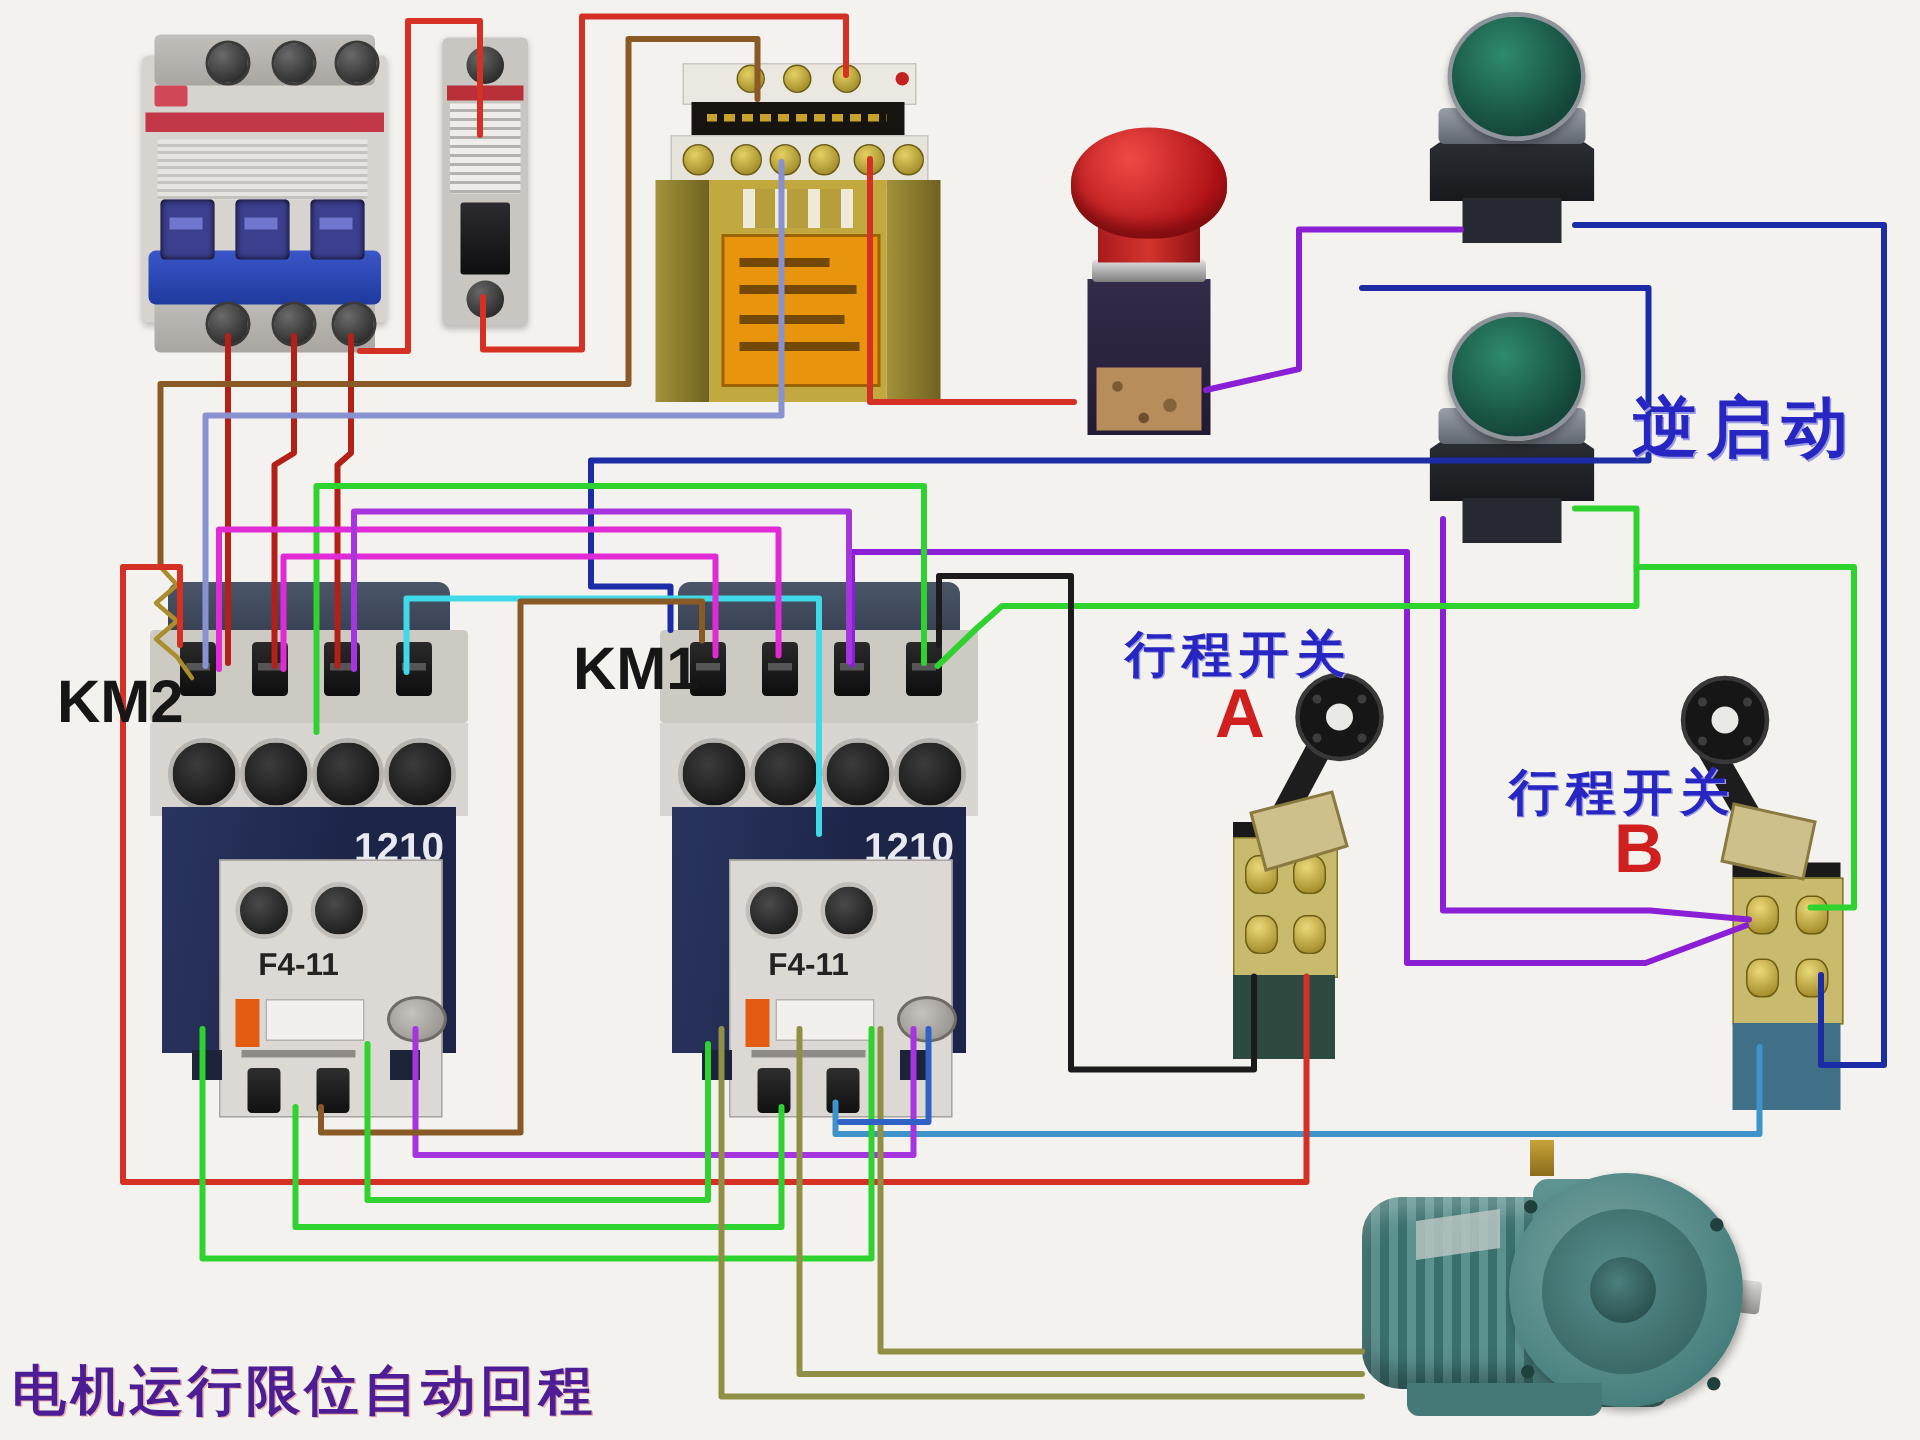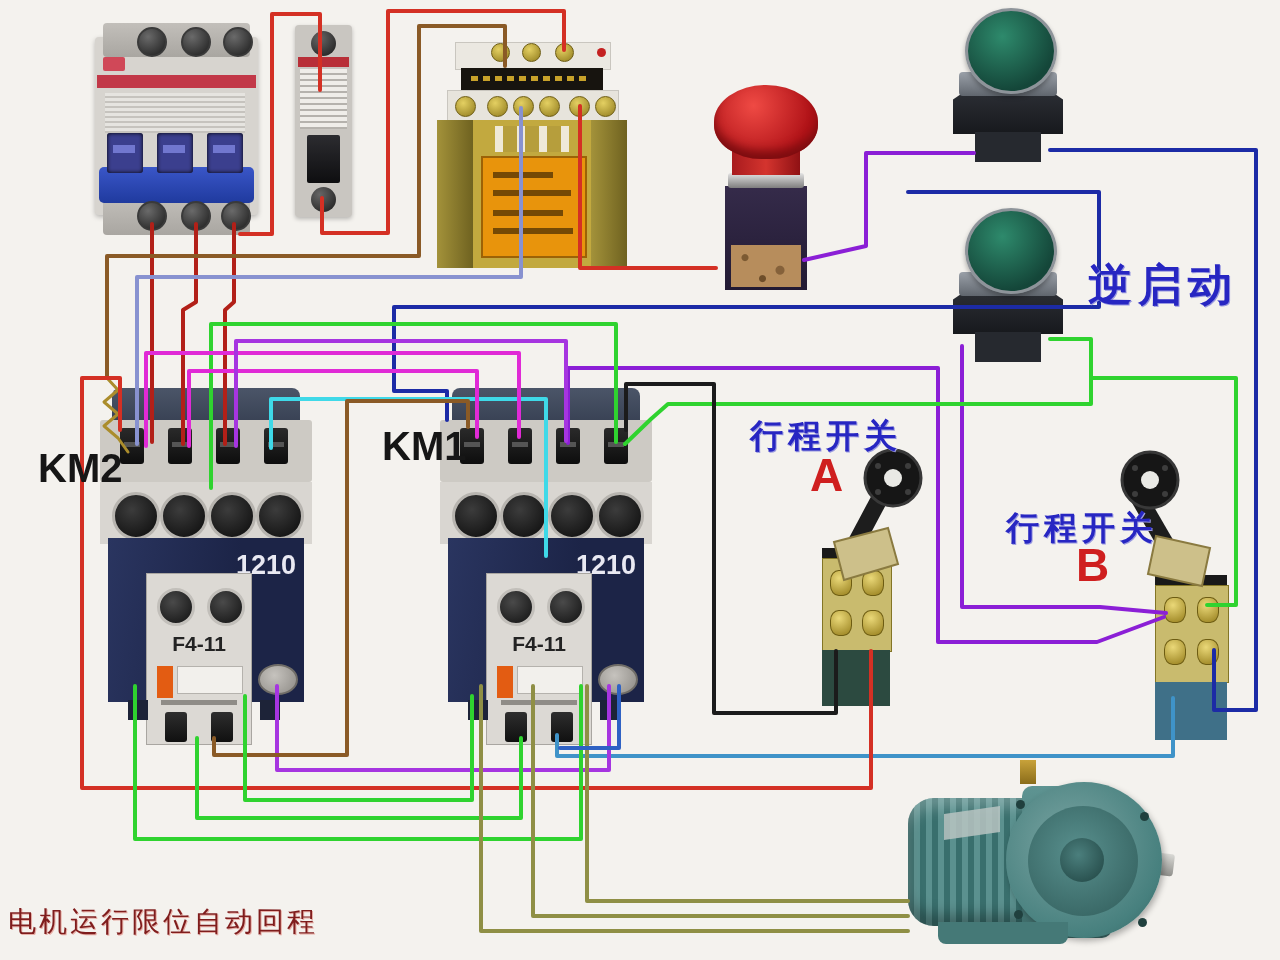--- a/index.html
+++ b/index.html
@@ -8,21 +8,21 @@
 
   .abs{position:absolute;}
 
   
   #wires{position:absolute;left:0;top:0;width:1280px;height:960px;z-index:40;pointer-events:none;}
 
   
   .cn-blue{color:#2726c2;font-weight:bold;text-shadow:1px 1px 0 #9a9ae0;}
   .letter-red{color:#cf1f1f;font-weight:bold;font-family:"Liberation Sans",sans-serif;}
   .km-label{color:#161616;font-weight:bold;font-size:40px;font-family:"Liberation Sans",sans-serif;z-index:45;}
-  #title{left:8px;top:903px;font-size:28px;font-weight:normal;color:#7f1d1d;letter-spacing:3px;z-index:46;text-shadow:1px 1px 0 #e8b0a8;}
+  #title{left:8px;top:903px;font-size:36px;font-weight:bold;color:#4c1d95;letter-spacing:3px;z-index:46;text-shadow:1px 1px 0 #e8b0a8;}
   #lbl-forward{left:1082px;top:50px;font-size:44px;letter-spacing:6px;z-index:46;}
   #lbl-reverse{left:1088px;top:256px;font-size:44px;letter-spacing:6px;z-index:46;}
   #lbl-lima-cn{left:750px;top:414px;font-size:33px;letter-spacing:5px;z-index:46;}
   #lbl-lima-id{left:810px;top:448px;font-size:46px;z-index:46;}
   #lbl-limb-cn{left:1006px;top:506px;font-size:33px;letter-spacing:5px;z-index:46;}
   #lbl-limb-id{left:1076px;top:538px;font-size:46px;z-index:46;}
   #lbl-km2{left:6px;top:446px;margin-left:32px;}
   #lbl-km1{left:382px;top:424px;}
 
   
@@ -79,21 +79,21 @@
   .ct{width:212px;height:374px;z-index:10;}
   #km2{left:100px;top:388px;} #km1{left:440px;top:388px;}
   .ct-cap{position:absolute;left:12px;top:0;width:188px;height:44px;background:linear-gradient(#4b5568,#333c4e);border-radius:8px 8px 2px 2px;}
   .ct-deck{position:absolute;left:0;top:32px;width:212px;height:62px;background:#cdcac4;border-radius:3px;}
   .ct-ts{position:absolute;top:40px;width:24px;height:36px;background:linear-gradient(#2a2a2a,#0d0d0d);border-radius:3px;}
   .ct-ts::after{content:"";position:absolute;left:4px;top:14px;width:16px;height:5px;background:#555;}
   .ct-band{position:absolute;left:0;top:94px;width:212px;height:62px;background:#d9d6d1;}
   .ct-hole{position:absolute;top:104px;width:42px;height:42px;border-radius:50%;background:radial-gradient(circle at 40% 35%,#3c3c3c,#0a0a0a);border:3px solid #b7b4af;}
   .ct-body{position:absolute;left:8px;top:150px;width:196px;height:164px;background:linear-gradient(100deg,#2a3560,#1c2447 60%);}
   .ct-model{position:absolute;left:118px;top:12px;width:80px;text-align:center;color:#e9e9f2;font-size:27px;font-weight:bold;font-family:"Liberation Sans",sans-serif;}
-  .ct-aux{position:absolute;left:46px;top:185px;width:104px;height:170px;background:#dcd9d4;border:1px solid #a9a6a1;}
+  .ct-aux{position:absolute;left:46px;top:185px;width:104px;height:170px;background:#dcd9d4;border:1px solid #a9a6a1;padding-left:43px;}
   .ct-aux-hole{position:absolute;top:14px;width:32px;height:32px;border-radius:50%;background:radial-gradient(circle at 40% 35%,#4a4a4a,#101010);border:3px solid #c2bfba;}
   .ct-aux-model{position:absolute;left:0;top:58px;width:104px;text-align:center;font-size:21px;font-weight:bold;color:#232323;font-family:"Liberation Sans",sans-serif;}
   .ct-orange{position:absolute;left:10px;top:92px;width:16px;height:32px;background:#e35c12;}
   .ct-panel{position:absolute;left:30px;top:92px;width:64px;height:26px;background:#f2f0ec;border:1px solid #b5b2ad;}
   .ct-tinytext{position:absolute;left:14px;top:126px;width:76px;height:5px;background:#8f8c87;}
   .ct-bs{position:absolute;top:138px;width:22px;height:30px;background:linear-gradient(#2e2e2e,#101010);border-radius:3px;}
   .ct-oval{position:absolute;left:158px;top:276px;width:36px;height:27px;border-radius:50%;background:radial-gradient(circle at 40% 35%,#c6c3be,#8e8b86);border:2px solid #6f6c67;}
   .ct-foot{position:absolute;top:312px;width:20px;height:20px;background:#1d2338;}
 
   

